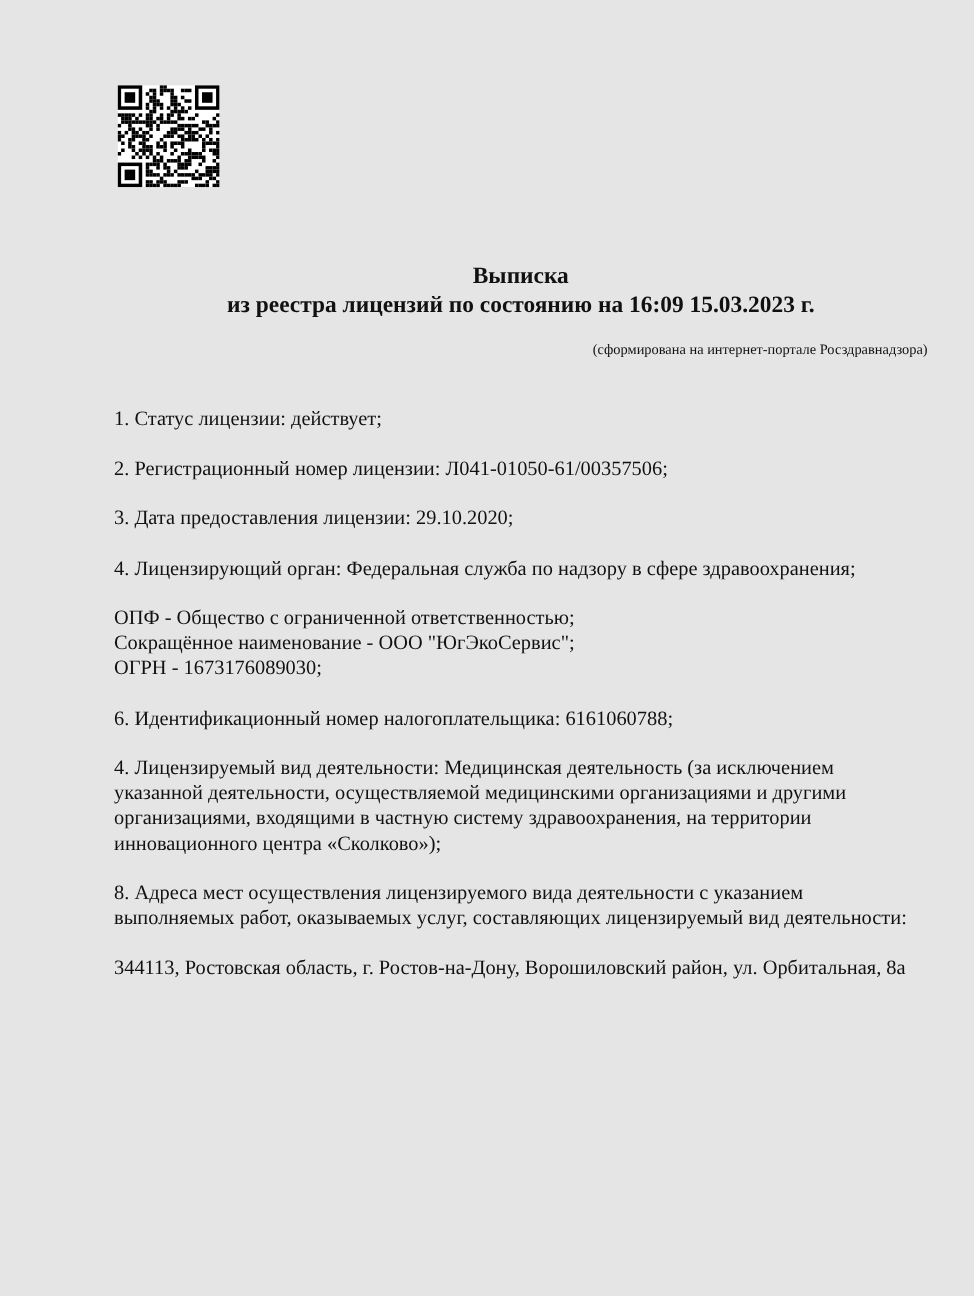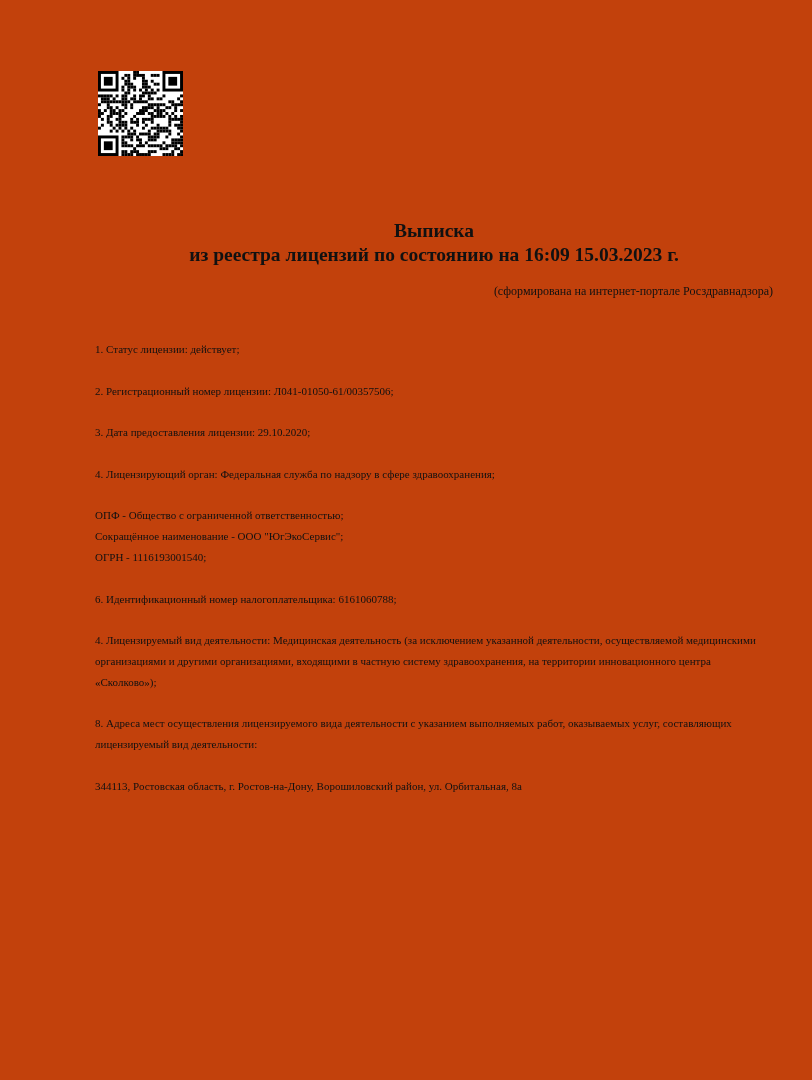--- a/index.html
+++ b/index.html
@@ -4,21 +4,21 @@
 <style>
   html, body {
     margin: 0;
     padding: 0;
     background: #ffffff;
   }
   .page {
     position: relative;
     width: 812px;
     height: 1080px;
-    background: #c2410c;
+    background: #e5e5e5;
     font-family: "Liberation Serif", serif;
     color: #111111;
     overflow: hidden;
   }
   .qr {
     position: absolute;
     left: 98px;
     top: 71px;
     width: 85px;
     height: 85px;
@@ -40,21 +40,21 @@
     width: 678px;
     text-align: right;
     font-size: 12px;
     line-height: 16px;
   }
   .body-text {
     position: absolute;
     left: 95px;
     top: 339px;
     width: 678px;
-    font-size: 11px;
+    font-size: 17px;
     line-height: 20.8px;
     text-align: left;
   }
   .body-text p {
     margin: 0 0 20.8px 0;
     padding: 0;
   }
   .entity-block {
     margin: 0 0 20.8px 0;
   }
@@ -409,21 +409,21 @@
 
   <div class="body-text">
     <p>1. Статус лицензии: действует;</p>
     <p>2. Регистрационный номер лицензии: Л041-01050-61/00357506;</p>
     <p>3. Дата предоставления лицензии: 29.10.2020;</p>
     <p>4. Лицензирующий орган: Федеральная служба по надзору в сфере здравоохранения;</p>
 
     <div class="entity-block">
       <div>ОПФ - Общество с ограниченной ответственностью;</div>
       <div>Сокращённое наименование - ООО "ЮгЭкоСервис";</div>
-      <div>ОГРН - 1116193001540;</div>
+      <div>ОГРН - 1673176089030;</div>
     </div>
 
     <p>6. Идентификационный номер налогоплательщика: 6161060788;</p>
     <p>4. Лицензируемый вид деятельности: Медицинская деятельность (за исключением указанной деятельности, осуществляемой медицинскими организациями и другими организациями, входящими в частную систему здравоохранения, на территории инновационного центра «Сколково»);</p>
     <p>8. Адреса мест осуществления лицензируемого вида деятельности с указанием выполняемых работ, оказываемых услуг, составляющих лицензируемый вид деятельности:</p>
     <p>344113, Ростовская область, г. Ростов-на-Дону, Ворошиловский район, ул. Орбитальная, 8а</p>
   </div>
 
 </div>
 

